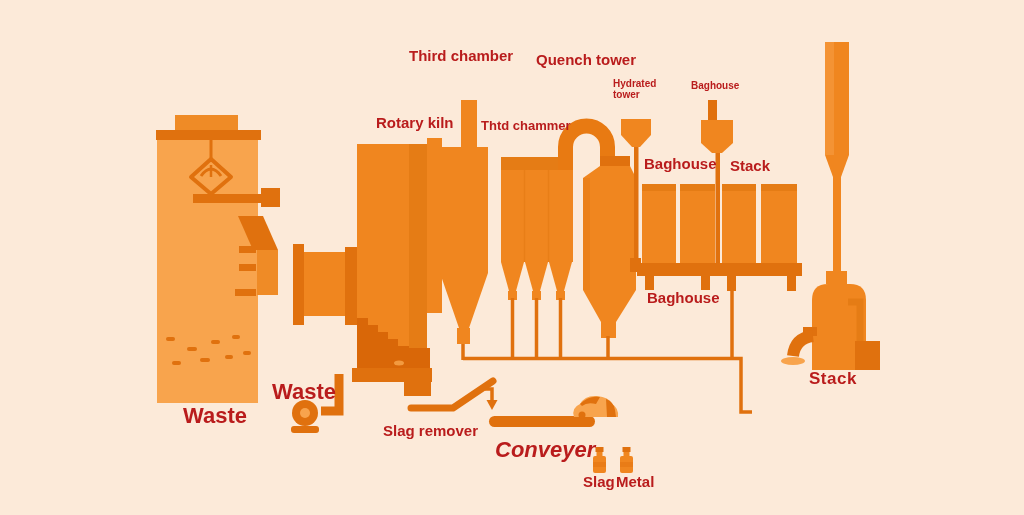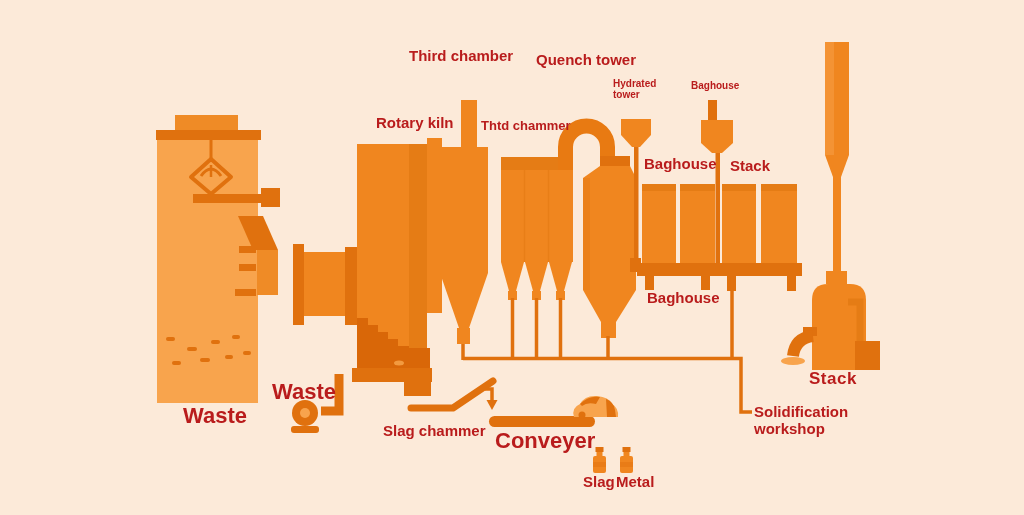--- a/index.html
+++ b/index.html
@@ -224,23 +224,19 @@
     <div>tower</div>
   </div>
   <div class="lbl fs14" style="left:691px;top:80px;">Baghouse</div>
   <div class="lbl fs15" style="left:339px;top:115px;margin-left:37px;">Rotary kiln</div>
   <div class="lbl fs13" style="left:481px;top:119px;">Thtd chammer</div>
   <div class="lbl fs15" style="left:644px;top:156px;">Baghouse</div>
   <div class="lbl fs15" style="left:730px;top:158px;">Stack</div>
   <div class="lbl fs15" style="left:647px;top:290px;">Baghouse</div>
   <div class="lbl fs16" style="left:183px;top:404px;">Waste</div>
   <div class="lbl fs16" style="left:272px;top:380px;">Waste</div>
-  <div class="lbl fs15" style="left:383px;top:423px;">Slag chammer</div>
-  <div class="lbl fs16" style="left:495px;top:429px;">Conveyer</div>
+  <div class="lbl fs15" style="left:383px;top:423px;">Slag remover</div>
+  <div class="lbl fs16" style="left:495px;top:438px;font-style:italic;">Conveyer</div>
   <div class="lbl fs15" style="left:583px;top:474px;text-align:center;">Slag</div>
   <div class="lbl fs15" style="left:616px;top:474px;text-align:right;">Metal</div>
-  <div class="lbl fs15" style="left:754px;top:404px;">
-    <div>Solidification</div>
-    <div>workshop</div>
-  </div>
   <div class="lbl fs17" style="left:809px;top:369px;">Stack</div>
 
 </div>
 
 </body></html>

